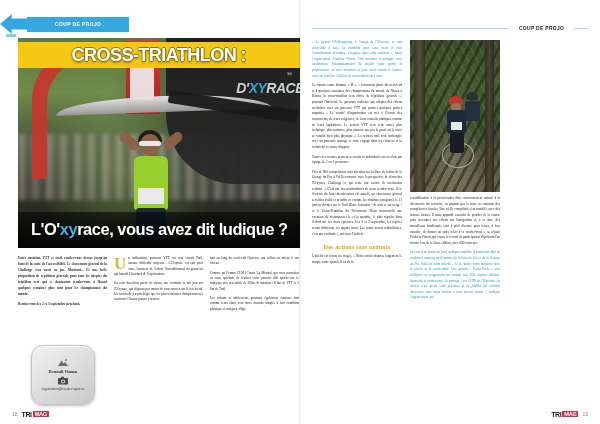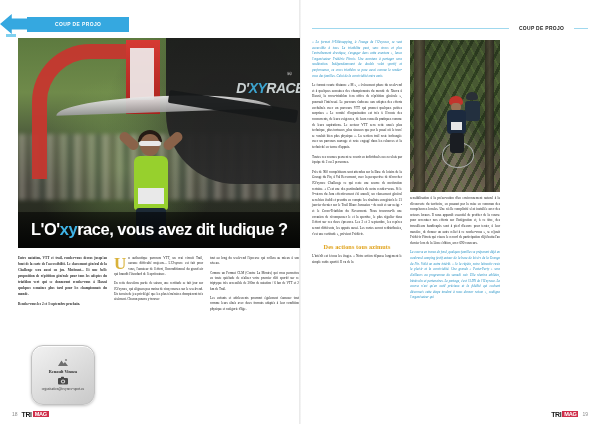--- a/index.html
+++ b/index.html
@@ -269,20 +269,23 @@
         <div class="ath-armL"></div>
         <div class="ath-armR"></div>
         <div class="ath-hair"></div>
         <div class="ath-head"></div>
         <div class="ath-glasses"></div>
         <div class="ath-body"></div>
         <div class="ath-bib"></div>
         <div class="ath-legs"></div>
       </div>
 
+      <div class="title-bar">
+        <h1>CROSS-TRIATHLON :</h1>
+      </div>
       <span class="reg-mark">®</span>
 
       <div class="hero-headline">
         <h2><span>L'O'</span><span class="accent">xy</span><span>race, vous avez dit ludique ?</span></h2>
       </div>
     </div>
 
     <div class="cols-left">
       <div class="col intro-col">
         <p>Entre natation, VTT et trail, rendez-vous dessus jusqu'au bout de la carte de l'accessibilité. Le classement général de la Challenge sera aussi en jeu. Motivant... Et une belle proposition de répétition générale pour tous les adeptes du triathlon vert qui se donneront rendez-vous à Hawaï quelques semaines plus tard pour les championnats du monde.</p>

